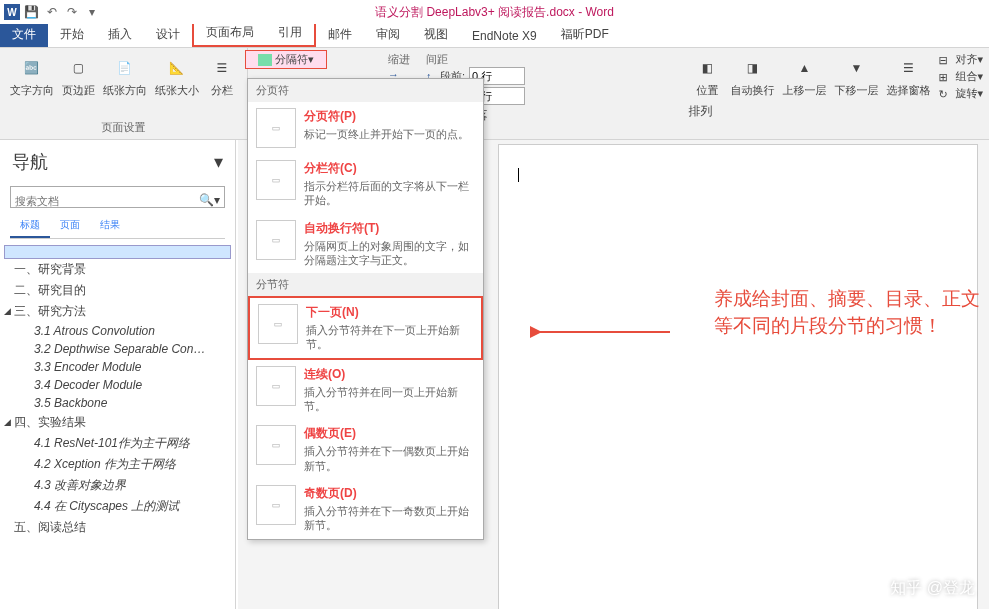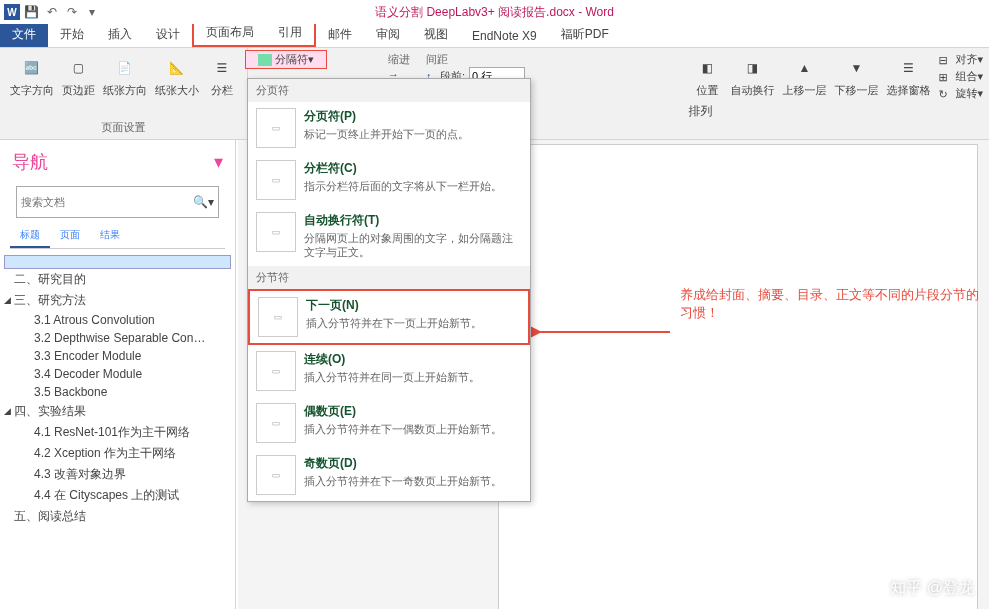--- a/index.html
+++ b/index.html
@@ -39,45 +39,45 @@
 .isrow input { width:56px; height:18px; border:1px solid #aaa; font-size:11px; padding:0 2px; }
 
 .arrange { position:absolute; right:0; top:0; padding:4px 6px; display:flex; flex-direction:column; }
 .arrange .btns { display:flex; }
 .arrange .side { display:flex; flex-direction:column; margin-left:4px; font-size:11px; }
 .arrange .srow { display:flex; align-items:center; margin-bottom:2px; }
 .arrange .srow .sic { width:14px; height:12px; margin-right:3px; }
 
 
 .leftpane { position:absolute; left:0; top:140px; width:236px; bottom:0; border-right:1px solid #d4d4d4; background:#fff; }
-.leftpane .nav-title { display:flex; align-items:center; justify-content:space-between; padding:10px 12px 8px; color:#ec4899; font-size:18px; }
-.leftpane .searchwrap { margin:4px 16px; border:1px solid #aaa; height:32px; display:flex; align-items:center; padding:0 4px; }
+.leftpane .nav-title { display:flex; align-items:center; justify-content:space-between; padding:10px 12px 8px; color:#404040; font-size:18px; }
+.leftpane .searchwrap { margin:4px 10px; border:1px solid #aaa; height:22px; display:flex; align-items:flex-end; padding:0 4px; }
 .leftpane .searchwrap input { border:none; flex:1; font-size:11px; outline:none; }
 .leftpane .searchwrap .sicon { color:#2b579a; }
 .leftpane .navtabs { display:flex; border-bottom:1px solid #ccc; margin:6px 10px 0; }
 .leftpane .navtab { padding:4px 10px; font-size:10px; color:#3b82f6; }
 .leftpane .navtab.active { border-bottom:2px solid #2b579a; }
 .outline { padding:6px 4px; font-size:12px; }
 .outline .orow { padding:2px 4px 2px 18px; white-space:nowrap; overflow:hidden; text-overflow:ellipsis; }
 .outline .orow.top { font-weight:normal; padding-left:10px; position:relative; }
 .outline .orow.top .disc { position:absolute; left:0; top:5px; font-size:9px; }
 .outline .orow.selected { background:#cfe6ff; border:1px solid #99c; height:14px; }
-.outline .sub { padding-left:30px; }
-
-
-.dropdown { position:absolute; left:247px; top:78px; width:284px; background:#fff; border:1px solid #aaa; box-shadow:2px 2px 6px rgba(0,0,0,.2); z-index:10; }
+.outline .sub { padding-left:30px;font-style:italic; }
+
+
+.dropdown { position:absolute; left:247px; top:78px; width:237px; background:#fff; border:1px solid #aaa; box-shadow:2px 2px 6px rgba(0,0,0,.2); z-index:10; }
 .dropdown .sec { padding:4px 8px; background:#f1f1f1; font-size:11px; color:#666; }
 .dropdown .item { display:flex; padding:6px 8px; }
 .dropdown .item .icon { width:40px; height:40px; flex-shrink:0; border:1px solid #ccc; margin-right:8px; background:#fff; display:flex; align-items:center; justify-content:center; font-size:9px; color:#aaa; }
-.dropdown .item .txt .iname { font-size:12px; font-weight:bold; color:#14532d; }
+.dropdown .item .txt .iname { font-size:12px; font-weight:bold; color:#ef4444; }
 .dropdown .item .txt .idesc { font-size:11px; color:#666; line-height:1.3; margin-top:2px; }
 .dropdown .item.highlight { border:2px solid #e74c3c; }
 
 
-.anno { position:absolute; left:680px; top:286px; font-size:13px; color:#e74c3c; line-height:1.4; }
+.anno { position:absolute; left:714px; top:286px; font-size:19px; color:#e74c3c; line-height:1.4; }
 .arrow { position:absolute; left:530px; top:322px; width:140px; height:20px; }
 .arrow svg { width:100%; height:100%; }
 
 .doc-area { position:absolute; left:238px; top:140px; right:0; bottom:0; background:#f4f4f4; }
 .page { position:absolute; left:260px; top:4px; width:480px; height:520px; background:#fff; border:1px solid #ccc; }
 .cursor { position:absolute; left:280px; top:28px; width:1px; height:14px; background:#000; }
 
 .watermark { position:absolute; right:14px; bottom:10px; color:#fff; text-shadow:0 0 4px rgba(0,0,0,.5); font-size:16px; opacity:.7; }
 </style>
 </head>
@@ -214,20 +214,21 @@
     <span class="sicon">🔍</span>
     <span> ▾</span>
   </div>
   <div class="navtabs">
     <div class="navtab active">标题</div>
     <div class="navtab">页面</div>
     <div class="navtab">结果</div>
   </div>
   <div class="outline" id="outline">
     <div class="orow selected"></div>
+  <div class="orow top"><span class="disc"></span>一、研究背景</div>
       <div class="orow top"><span class="disc"></span>二、研究目的</div>
       <div class="orow top"><span class="disc">◢</span>三、研究方法</div>
       <div class="orow sub">3.1 Atrous Convolution</div>
       <div class="orow sub">3.2 Depthwise Separable Con…</div>
       <div class="orow sub">3.3 Encoder Module</div>
       <div class="orow sub">3.4 Decoder Module</div>
       <div class="orow sub">3.5 Backbone</div>
       <div class="orow top"><span class="disc">◢</span>四、实验结果</div>
       <div class="orow sub">4.1 ResNet-101作为主干网络</div>
       <div class="orow sub">4.2 Xception 作为主干网络</div>

